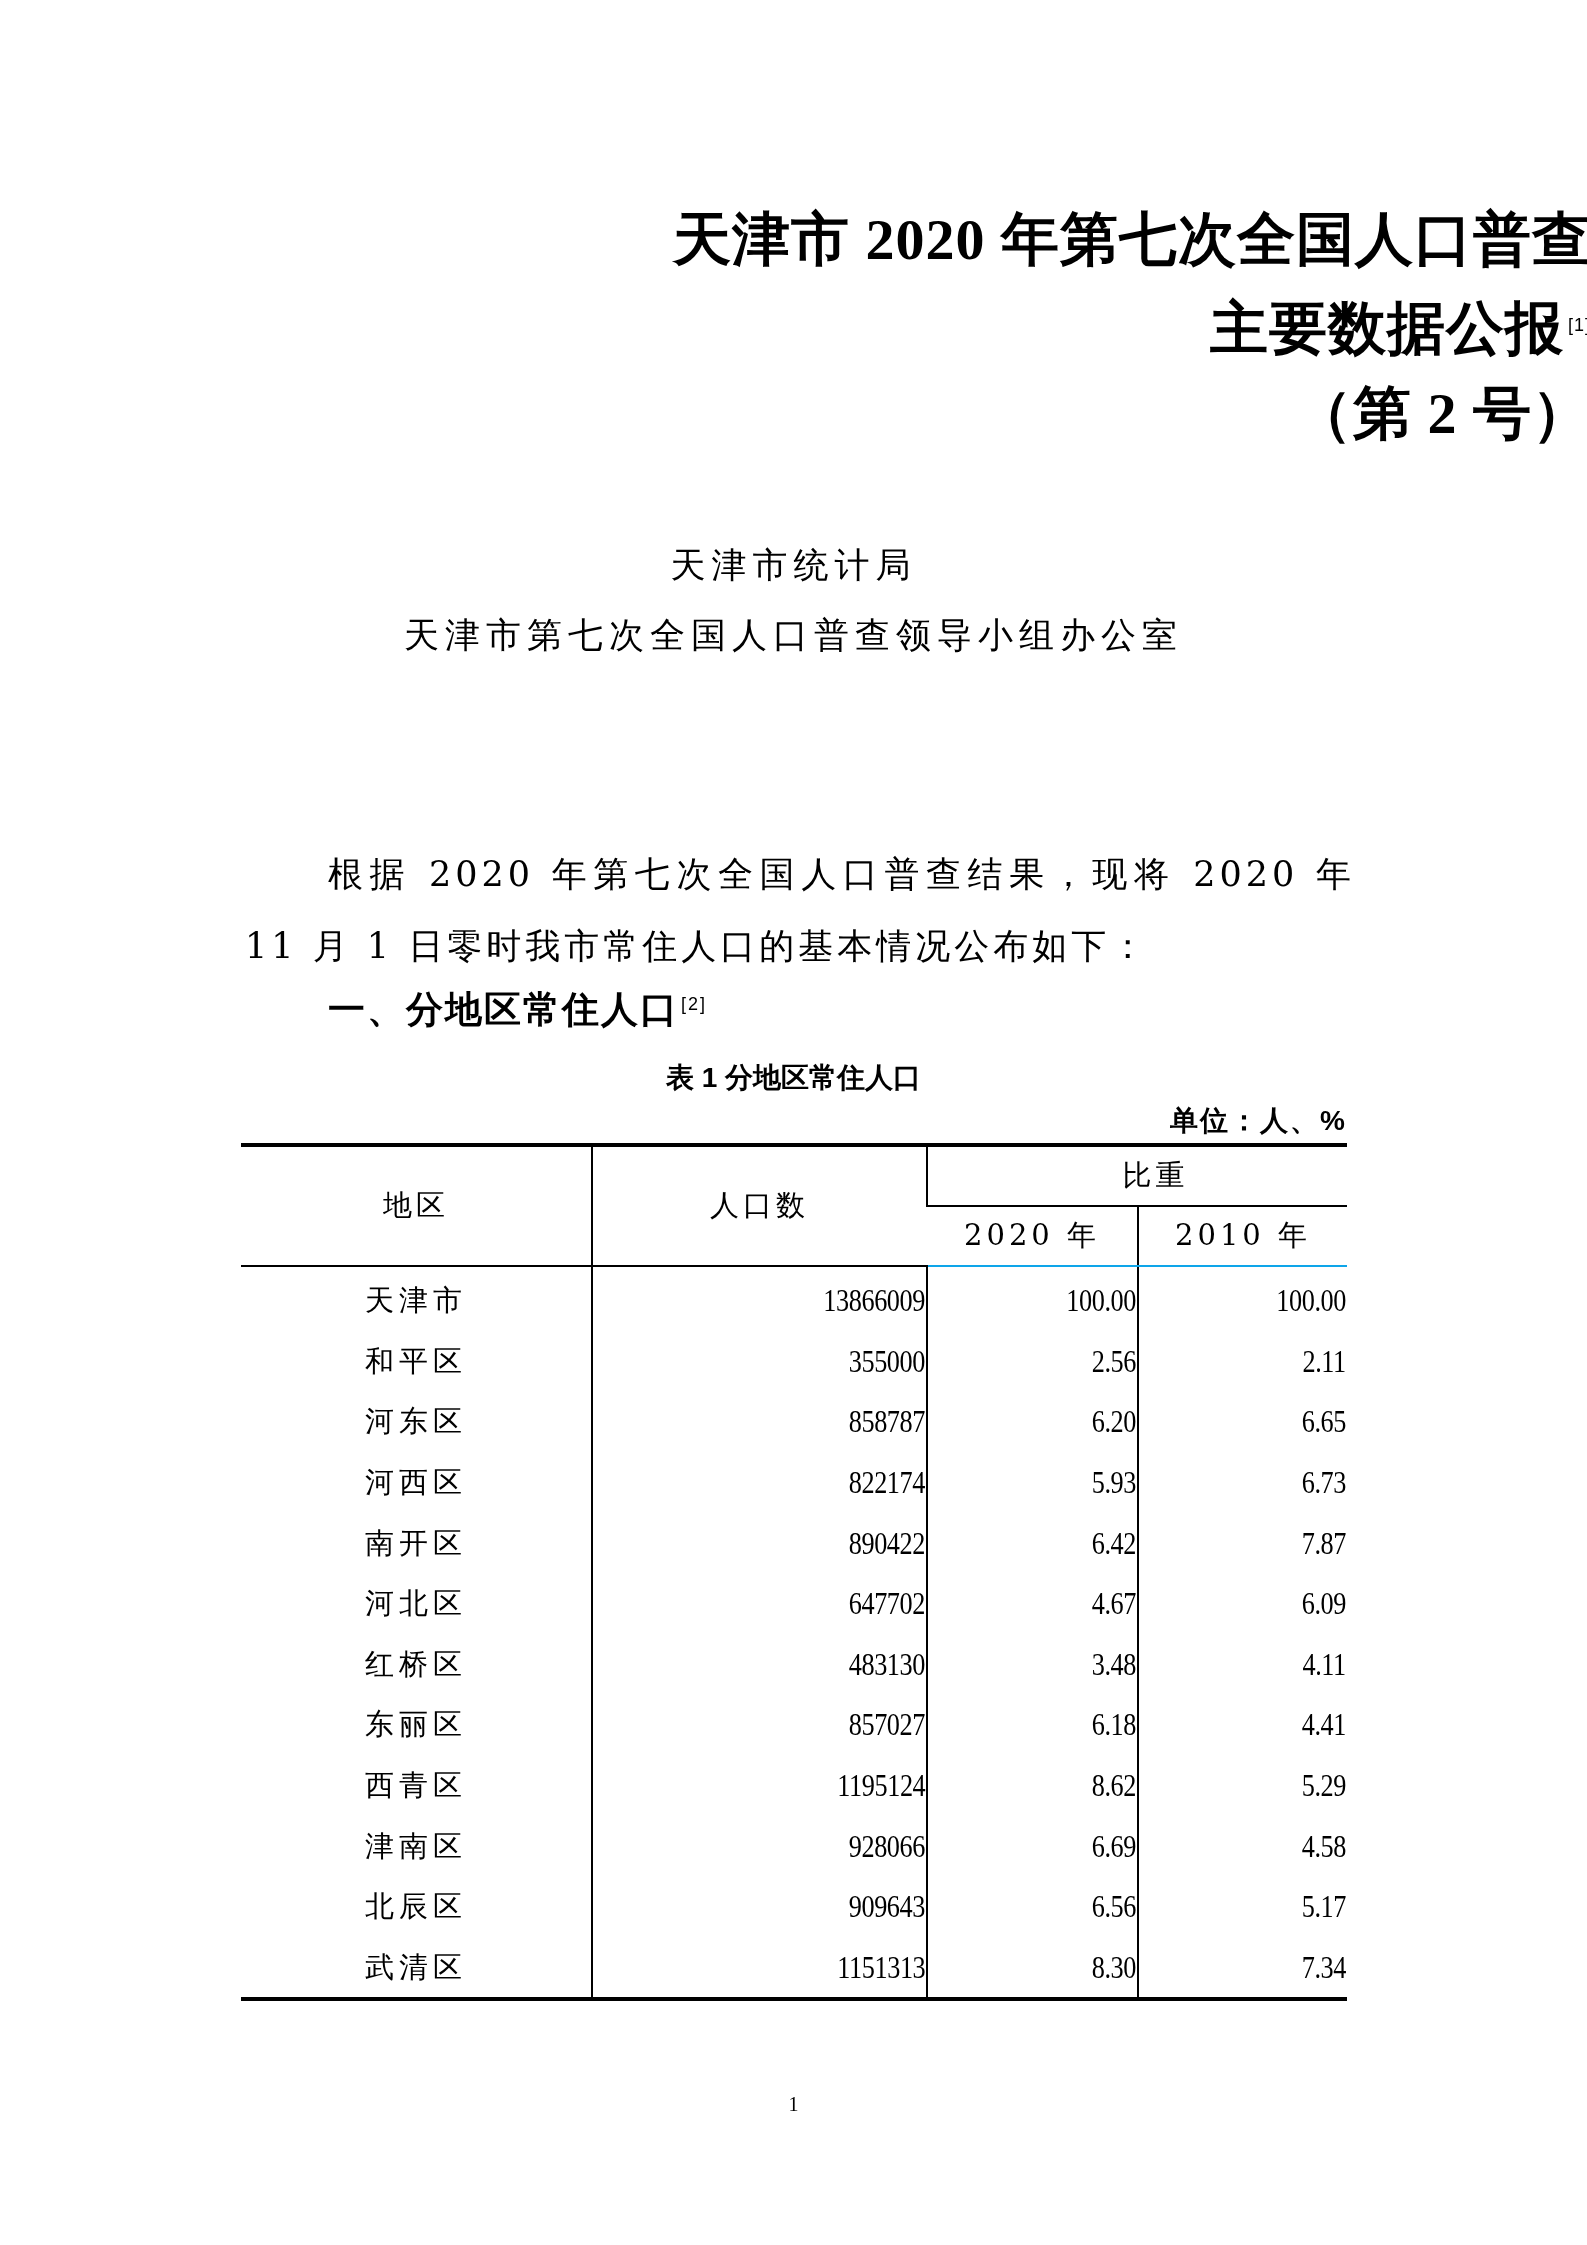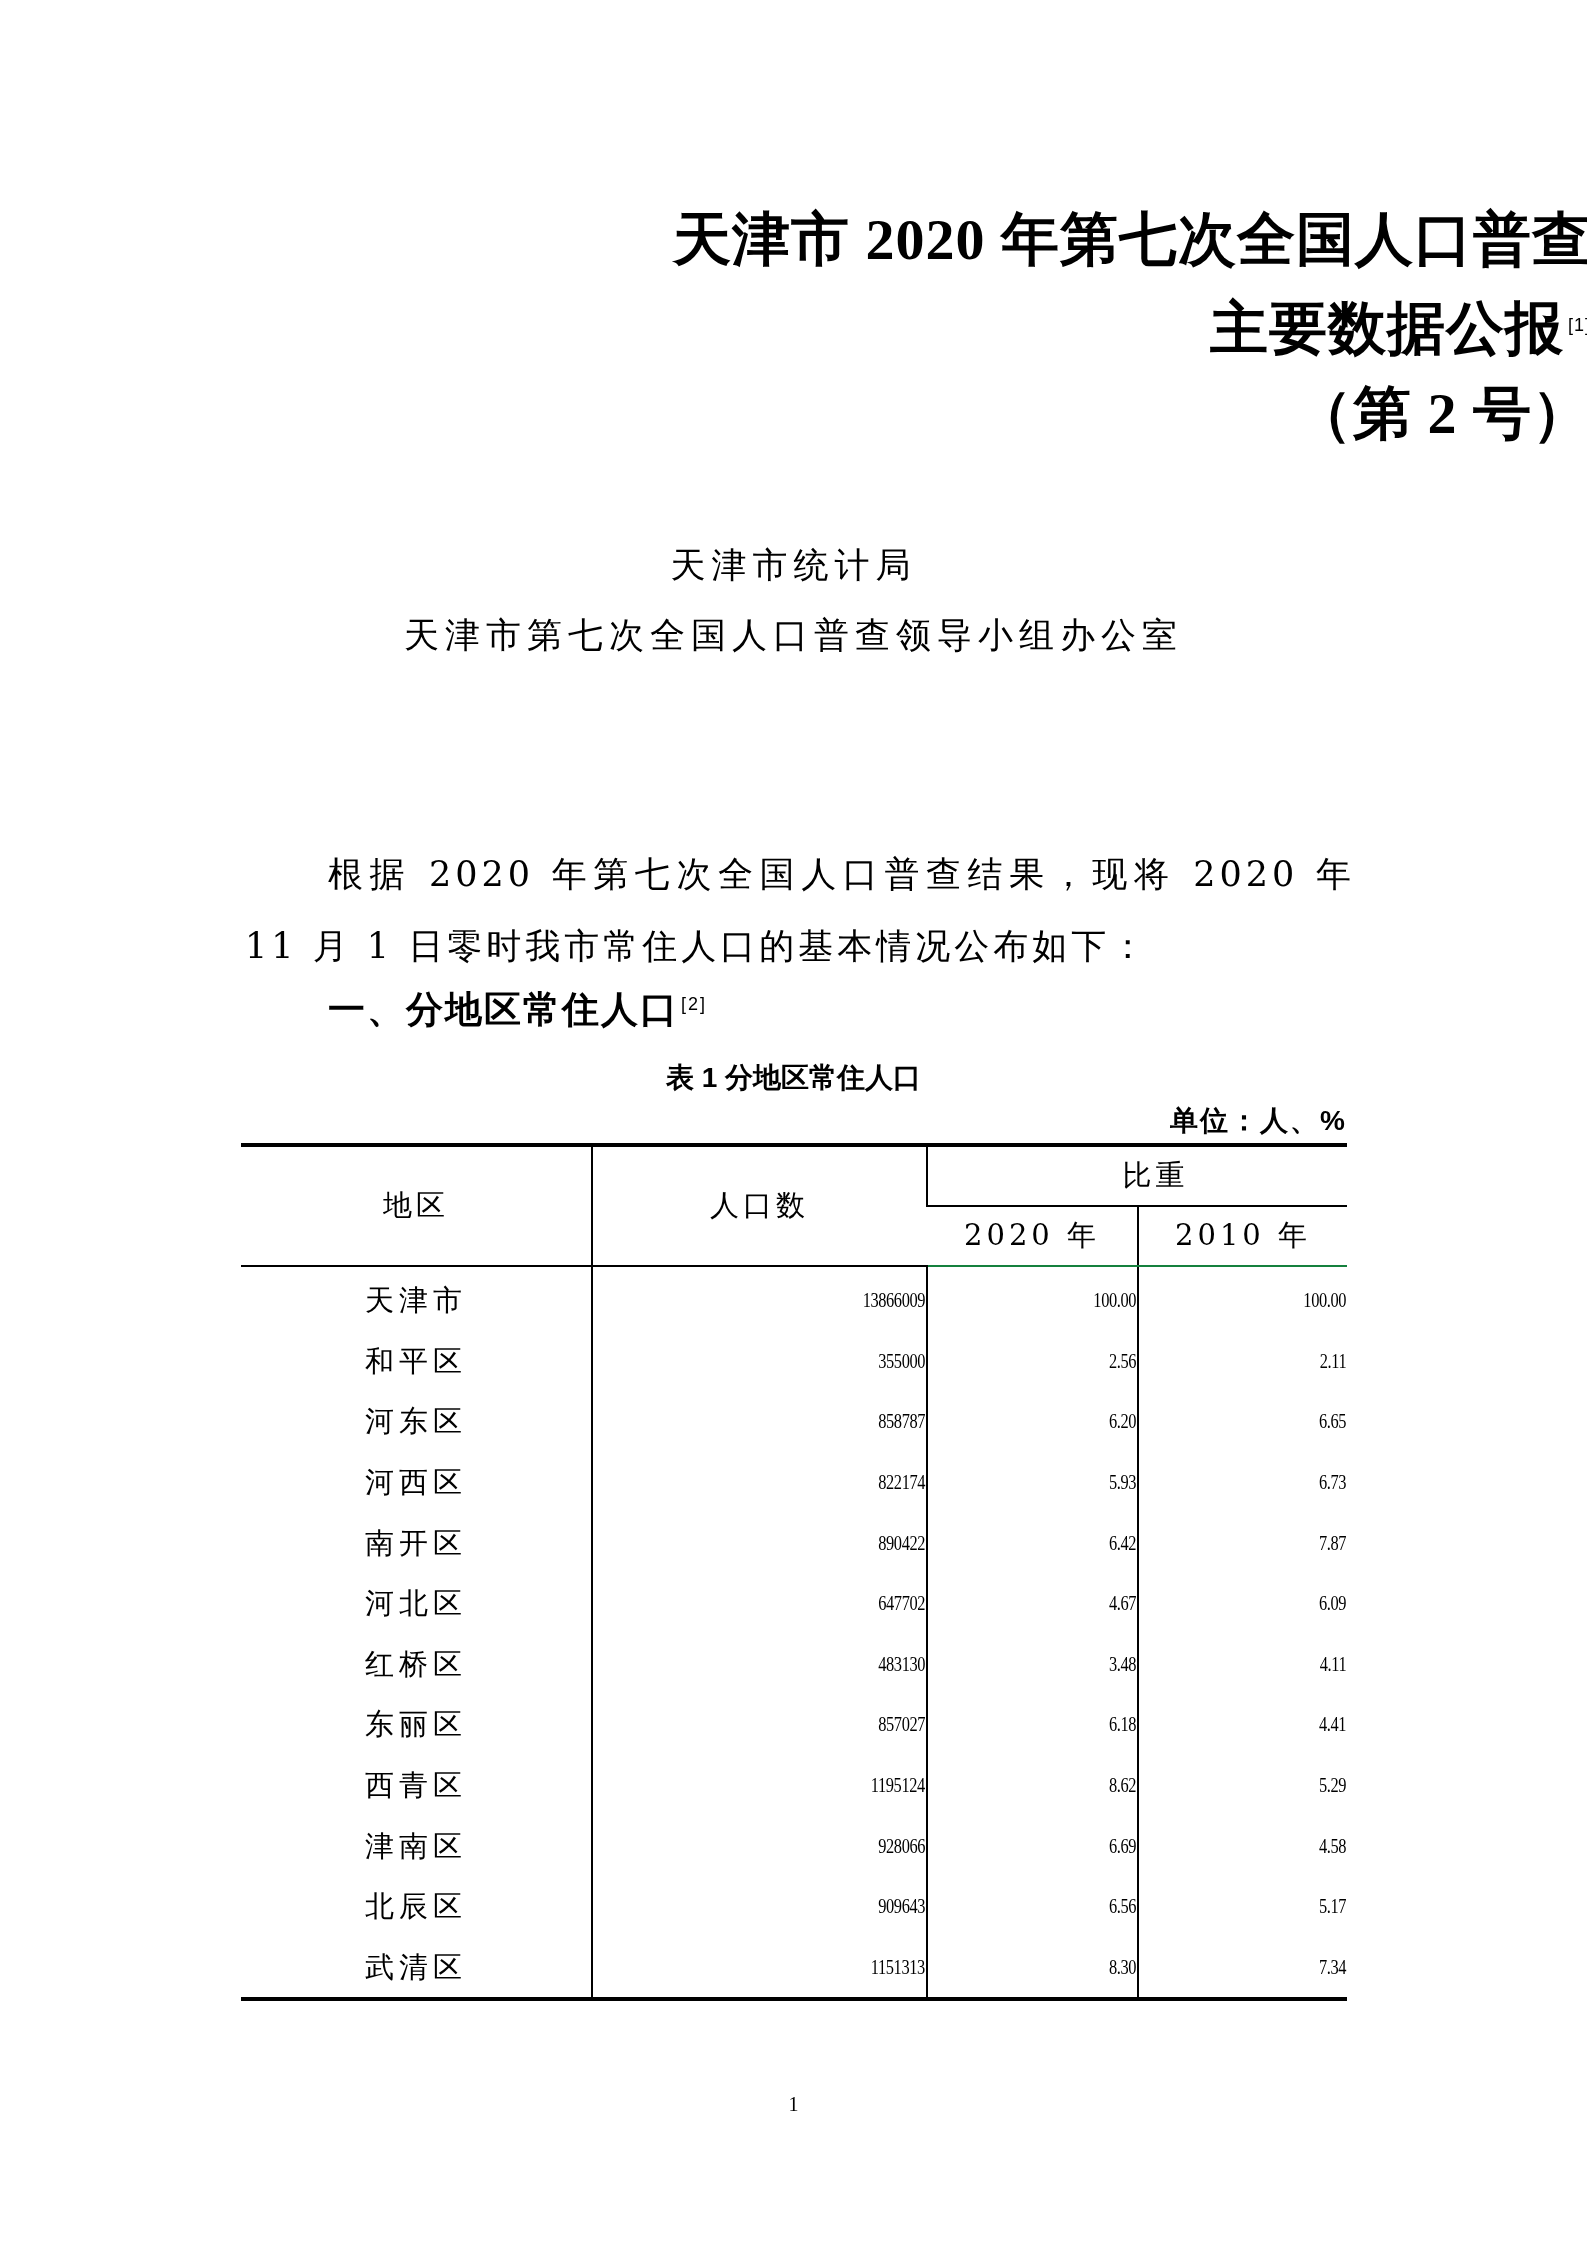--- a/index.html
+++ b/index.html
@@ -61,29 +61,29 @@
     table.data col.c4 { width: 209px; }
     table.data thead tr:first-child th { border-top: 4px solid #000; }
     table.data th {
       font-weight: normal; font-size: 29px; text-align: center; padding: 0;
       border-left: 2px solid #000;
       letter-spacing: 4px;
     }
     table.data th:first-child { border-left: none; }
     table.data th.sub { border-top: 2px solid #000; height: 58px; }
     table.data tr.h1 th.ratio { height: 58px; padding-left: 36px; }
-    table.data thead tr:last-child th { border-bottom: 2px solid #15803d; text-align: center; }
+    table.data thead tr:last-child th { border-bottom: 2px solid #0ea5e9; text-align: center; }
     table.data thead th.rowspan { border-bottom: 2px solid #000; }
     table.data td {
       height: 60.6px; padding: 0; font-size: 29px; line-height: 30px;
       border-left: 2px solid #000; vertical-align: middle;
       white-space: nowrap;
     }
     table.data td:first-child { border-left: none; text-align: center; letter-spacing: 5px; }
-    table.data td.num { text-align: right; padding-right: 1px; font-family: "Liberation Serif", "DejaVu Serif", serif; font-size: 20px; transform-origin: right center; letter-spacing: -0.5px; }
+    table.data td.num { text-align: right; padding-right: 1px; font-family: "Liberation Serif", "DejaVu Serif", serif; font-size: 32px; transform-origin: right center; letter-spacing: -0.5px; }
     table.data tbody tr:first-child td { padding-top: 3px; }
     table.data tbody tr:last-child td { border-bottom: 4px solid #000; }
     .num span { display: inline-block; transform: scaleX(0.82); transform-origin: right center; }
 
     .page-number {
       position: absolute; left: 0; width: 1587px; text-align: center; top: 2092px;
       font-family: "Liberation Serif", "DejaVu Serif", serif; font-size: 20px; line-height: 24px;
     }
   </style>
 </head>

